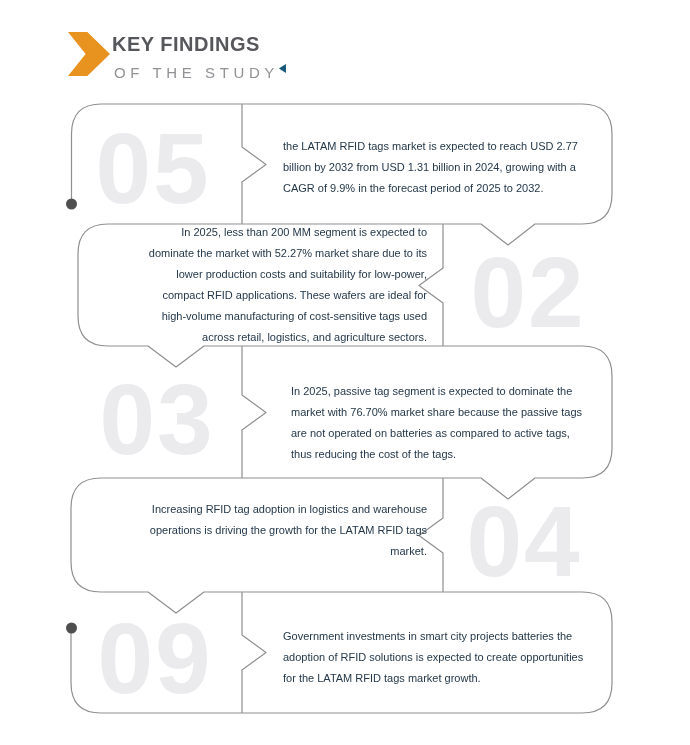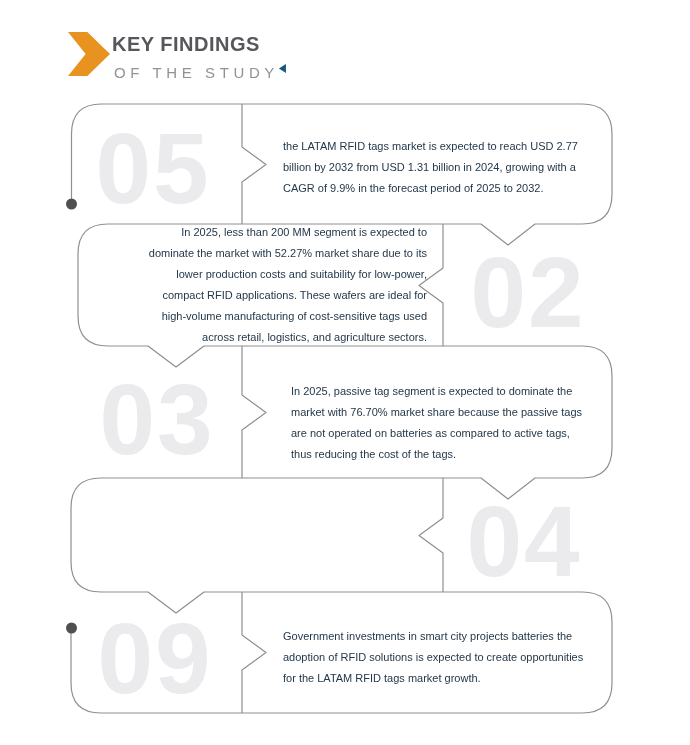--- a/index.html
+++ b/index.html
@@ -99,17 +99,20 @@
   <div class="txt right" style="right:263px;top:285px;">In 2025, less than 200 MM segment is expected to
 dominate the market with 52.27% market share due to its
 lower production costs and suitability for low-power,
 compact RFID applications. These wafers are ideal for
 high-volume manufacturing of cost-sensitive tags used
 across retail, logistics, and agriculture sectors.</div>
   <div class="txt left" style="left:283px;top:423px;margin-left:8px;">In 2025, passive tag segment is expected to dominate the
 market with 76.70% market share because the passive tags
 are not operated on batteries as compared to active tags,
 thus reducing the cost of the tags.</div>
+  <div class="txt right" style="right:263px;top:530px;">Increasing RFID tag adoption in logistics and warehouse
+operations is driving the growth for the LATAM RFID tags
+market.</div>
   <div class="txt left" style="left:283px;top:657px;">Government investments in smart city projects batteries the
 adoption of RFID solutions is expected to create opportunities
 for the LATAM RFID tags market growth.</div>
 
 </div>
 
 </body></html>

